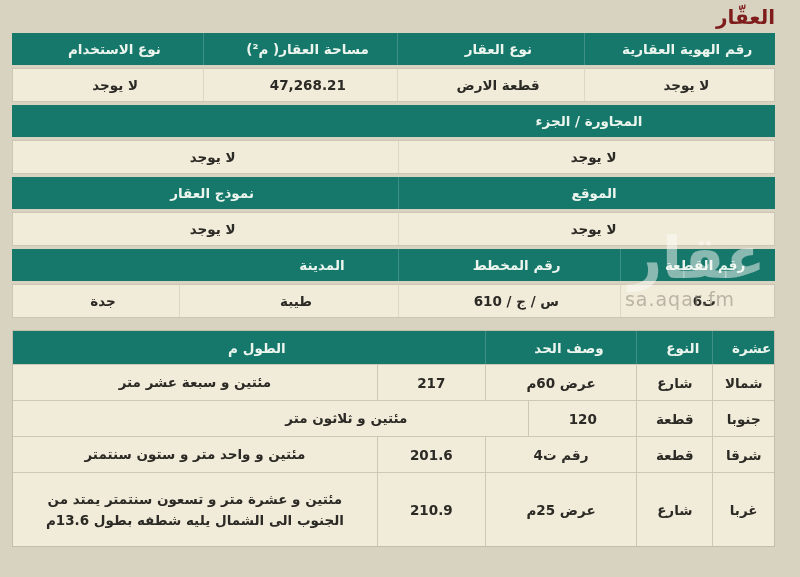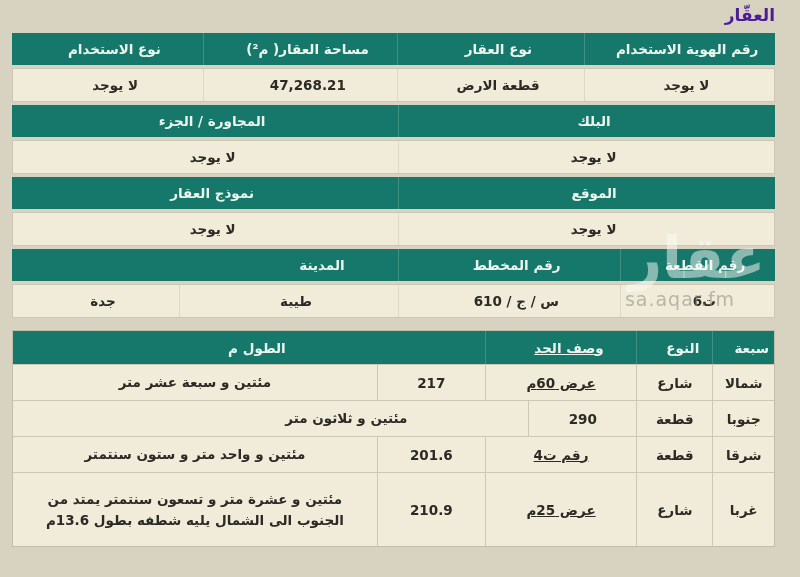--- a/index.html
+++ b/index.html
@@ -7,21 +7,21 @@
     position:relative;
     width:800px;height:577px;
     background:#d8d2c1;
     overflow:hidden;
     direction:rtl;
     font-family:"DejaVu Sans", sans-serif;
     color:#2b2a24;
   }
   .title{
     position:absolute;top:5px;right:25px;
-    font-size:17px;font-weight:bold;color:#4c1d95;
+    font-size:20px;font-weight:bold;color:#7f1d1d;
   }
   
   .t1{
     position:absolute;top:33px;right:25px;left:12px;
     display:flex;flex-direction:column;gap:3px;
     background:transparent;
   }
   .band{display:flex;height:32px;}
   .band>div{
     display:flex;align-items:center;justify-content:center;
@@ -52,21 +52,21 @@
     border-left:1px solid #cdc7b5;
     text-align:center;
   }
   .t2 .row>div:last-child{border-left:none;}
   .t2 .hrow{background:#16776b;color:#ebf5ee;height:33px;}
   .t2 .hrow>div{border-left:1px solid rgba(255,255,255,0.18);padding-left:16px;}
   .t2 .drow{height:35px;border-top:1px solid #cdc7b5;color:#2b2a24;}
   .t2 .drow.tall{height:73px;}
   .c-edge{width:8.1%;}
   .c-type{width:10%;}
-  .c-desc{width:19.9%;text-decoration:underline;}
+  .c-desc{width:19.9%;}
   .c-num{width:14.2%;}
   .c-words{width:47.8%;padding:0 28px;font-size:12.5px;line-height:1.55;}
   .c-len{width:62%;}
   
   .wm-logo{
     position:absolute;top:224px;right:28px;width:150px;
     text-align:center;
     font-size:58px;font-weight:bold;letter-spacing:2px;
     color:rgba(252,252,248,0.5);
     z-index:5;pointer-events:none;
@@ -82,34 +82,33 @@
 </head>
 <body>
 
 <div class="page">
 
   <div class="title">العقّار</div>
 
   <div class="t1">
 
     <div class="band hdr">
-      <div class="w25">رقم الهوية الاستخدام</div>
+      <div class="w25">رقم الهوية العقارية</div>
       <div class="w245">نوع العقار</div>
       <div class="w255">مساحة العقار( م²)</div>
       <div class="w25">نوع الاستخدام</div>
     </div>
     <div class="band dat">
       <div class="w25">لا يوجد</div>
       <div class="w245">قطعة الارض</div>
       <div class="w255">47,268.21</div>
       <div class="w25">لا يوجد</div>
     </div>
 
     <div class="band hdr">
-      <div class="w494">البلك</div>
       <div class="w506">المجاورة / الجزء</div>
     </div>
     <div class="band dat">
       <div class="w494">لا يوجد</div>
       <div class="w506">لا يوجد</div>
     </div>
 
     <div class="band hdr">
       <div class="w494">الموقع</div>
       <div class="w506">نموذج العقار</div>
@@ -129,38 +128,38 @@
       <div class="w291">س / ج / 610</div>
       <div class="w288">طيبة</div>
       <div class="w218">جدة</div>
     </div>
 
   </div>
 
   <div class="t2">
 
     <div class="row hrow">
-      <div class="c-edge">سبعة</div>
+      <div class="c-edge">عشرة</div>
       <div class="c-type">النوع</div>
       <div class="c-desc">وصف الحد</div>
       <div class="c-len">الطول م</div>
     </div>
 
     <div class="row drow">
       <div class="c-edge">شمالا</div>
       <div class="c-type">شارع</div>
       <div class="c-desc">عرض 60م</div>
       <div class="c-num">217</div>
       <div class="c-words">مئتين و سبعة عشر متر</div>
     </div>
 
     <div class="row drow">
       <div class="c-edge">جنوبا</div>
       <div class="c-type">قطعة</div>
-      <div class="c-num">290</div>
+      <div class="c-num">120</div>
       <div class="c-words">مئتين و ثلاثون متر</div>
     </div>
 
     <div class="row drow">
       <div class="c-edge">شرقا</div>
       <div class="c-type">قطعة</div>
       <div class="c-desc">رقم ت4</div>
       <div class="c-num">201.6</div>
       <div class="c-words">مئتين و واحد متر و ستون سنتمتر</div>
     </div>

